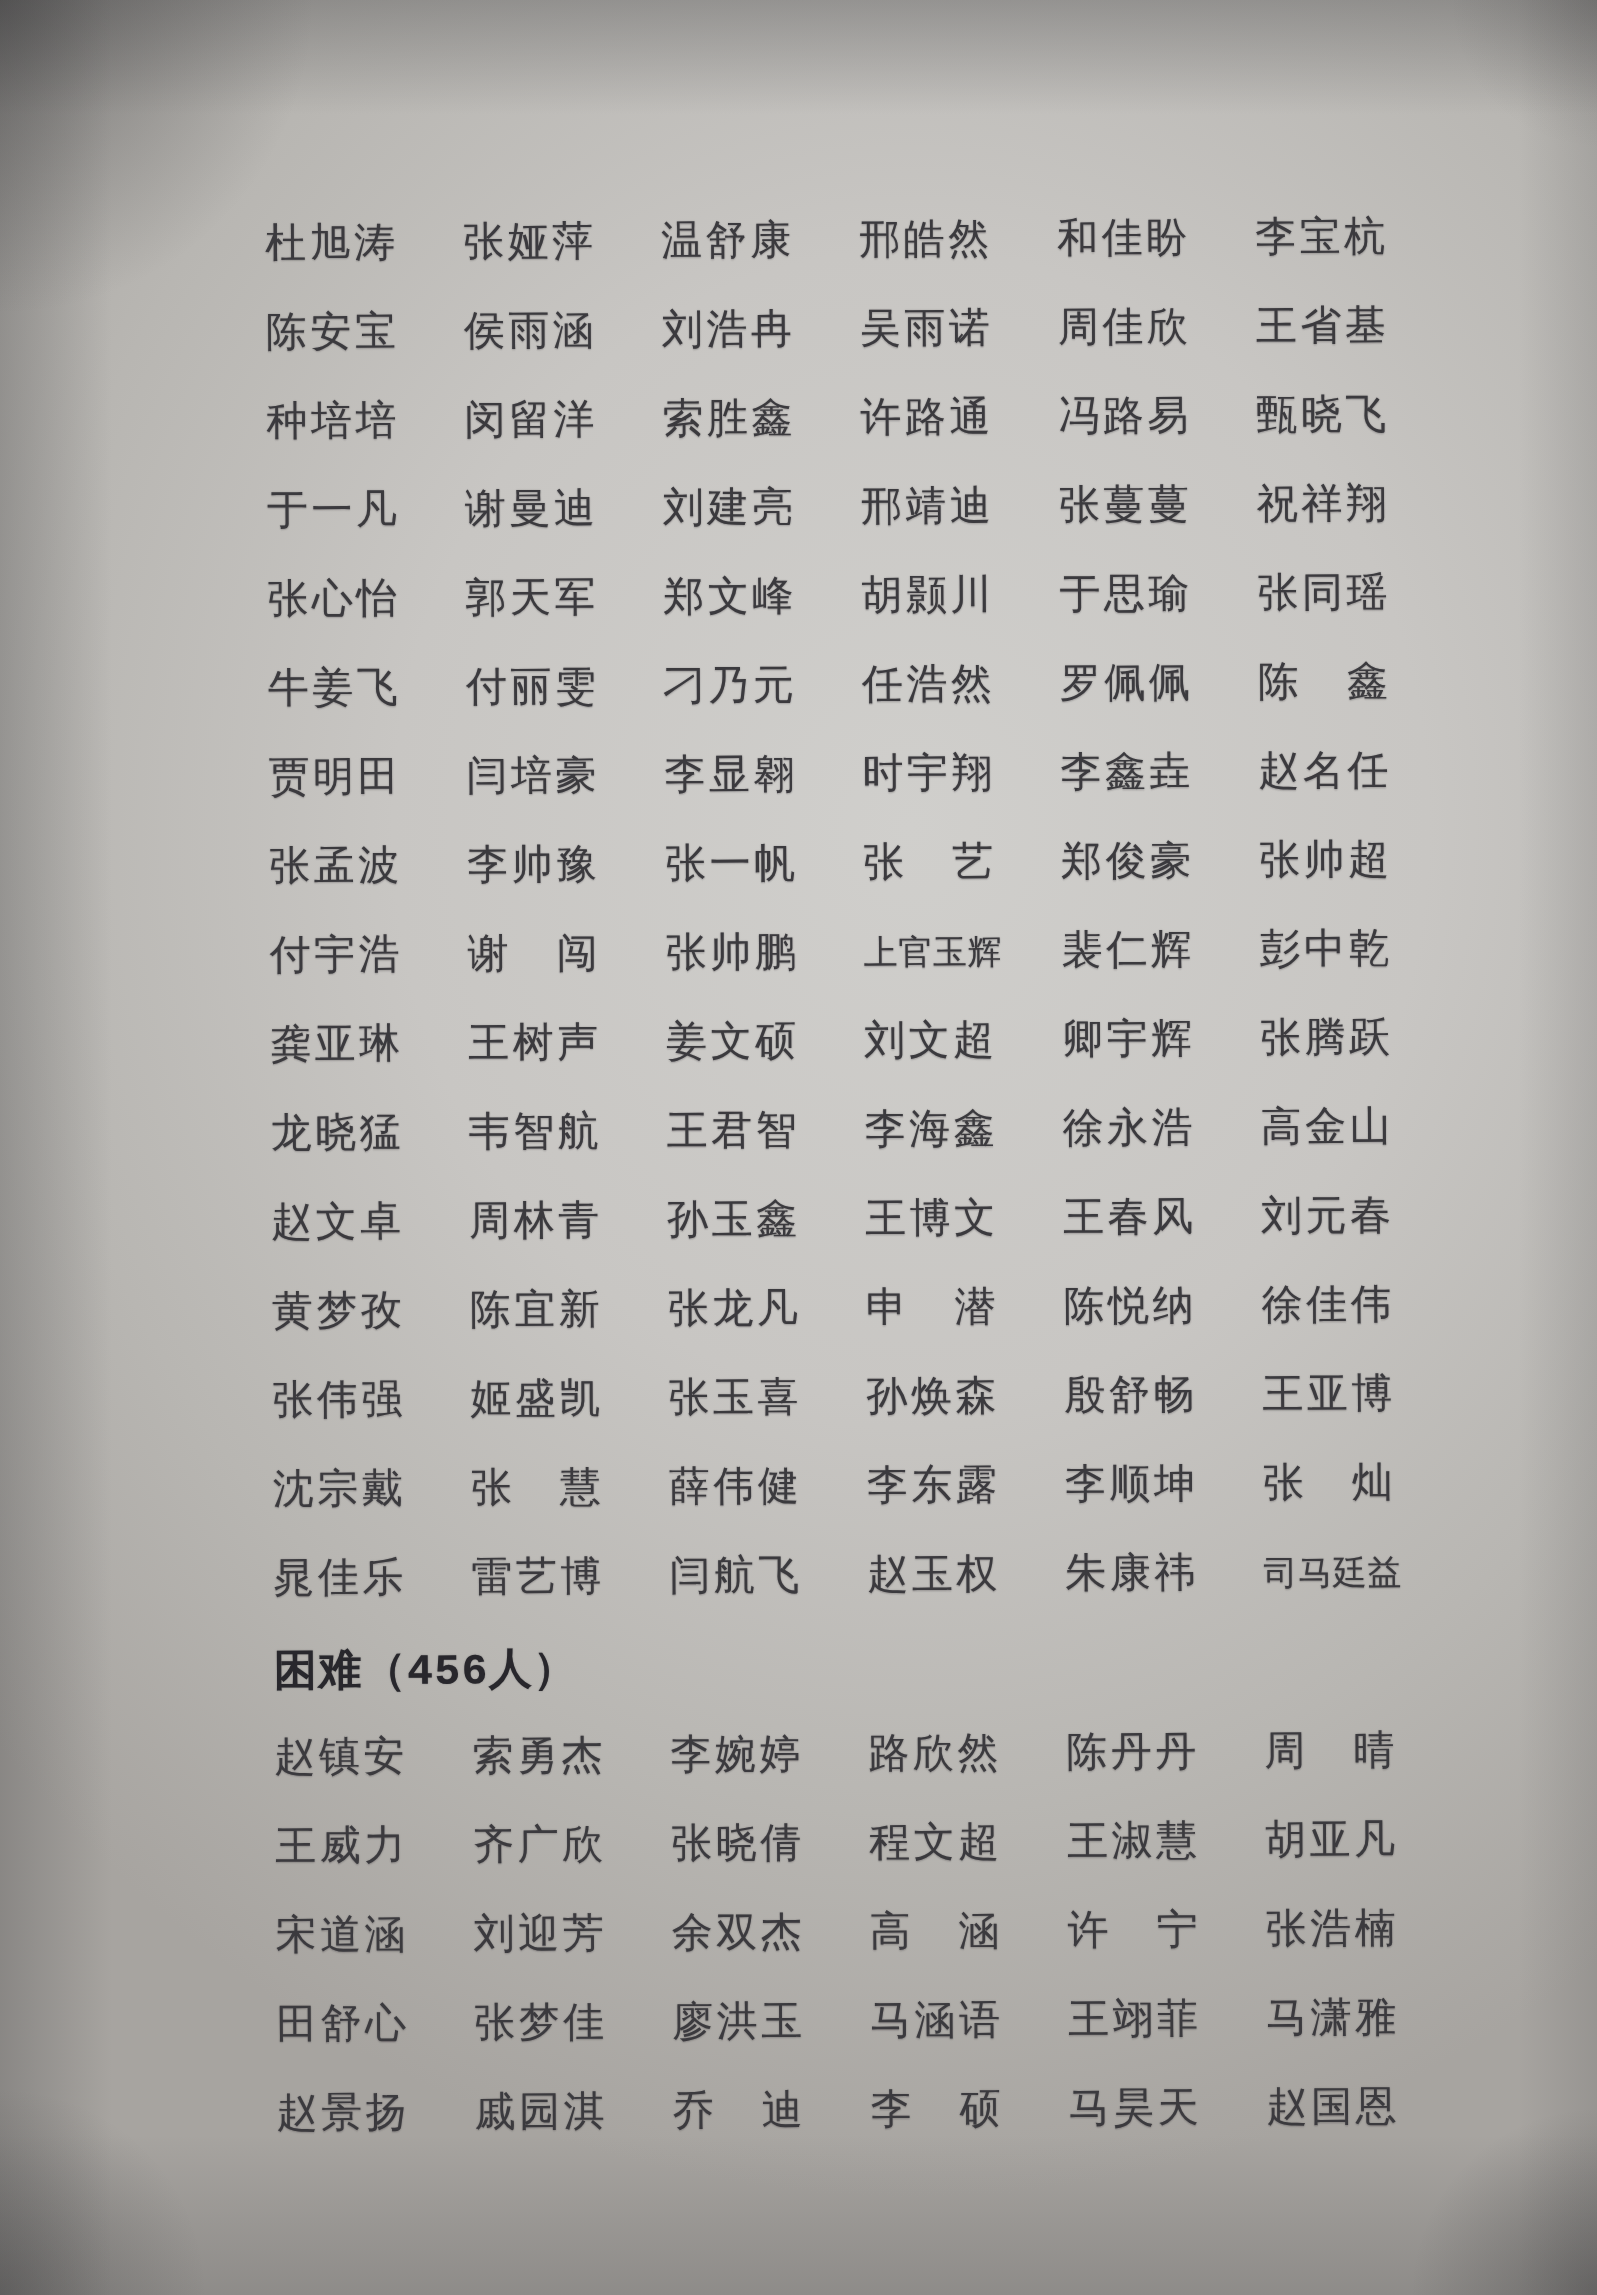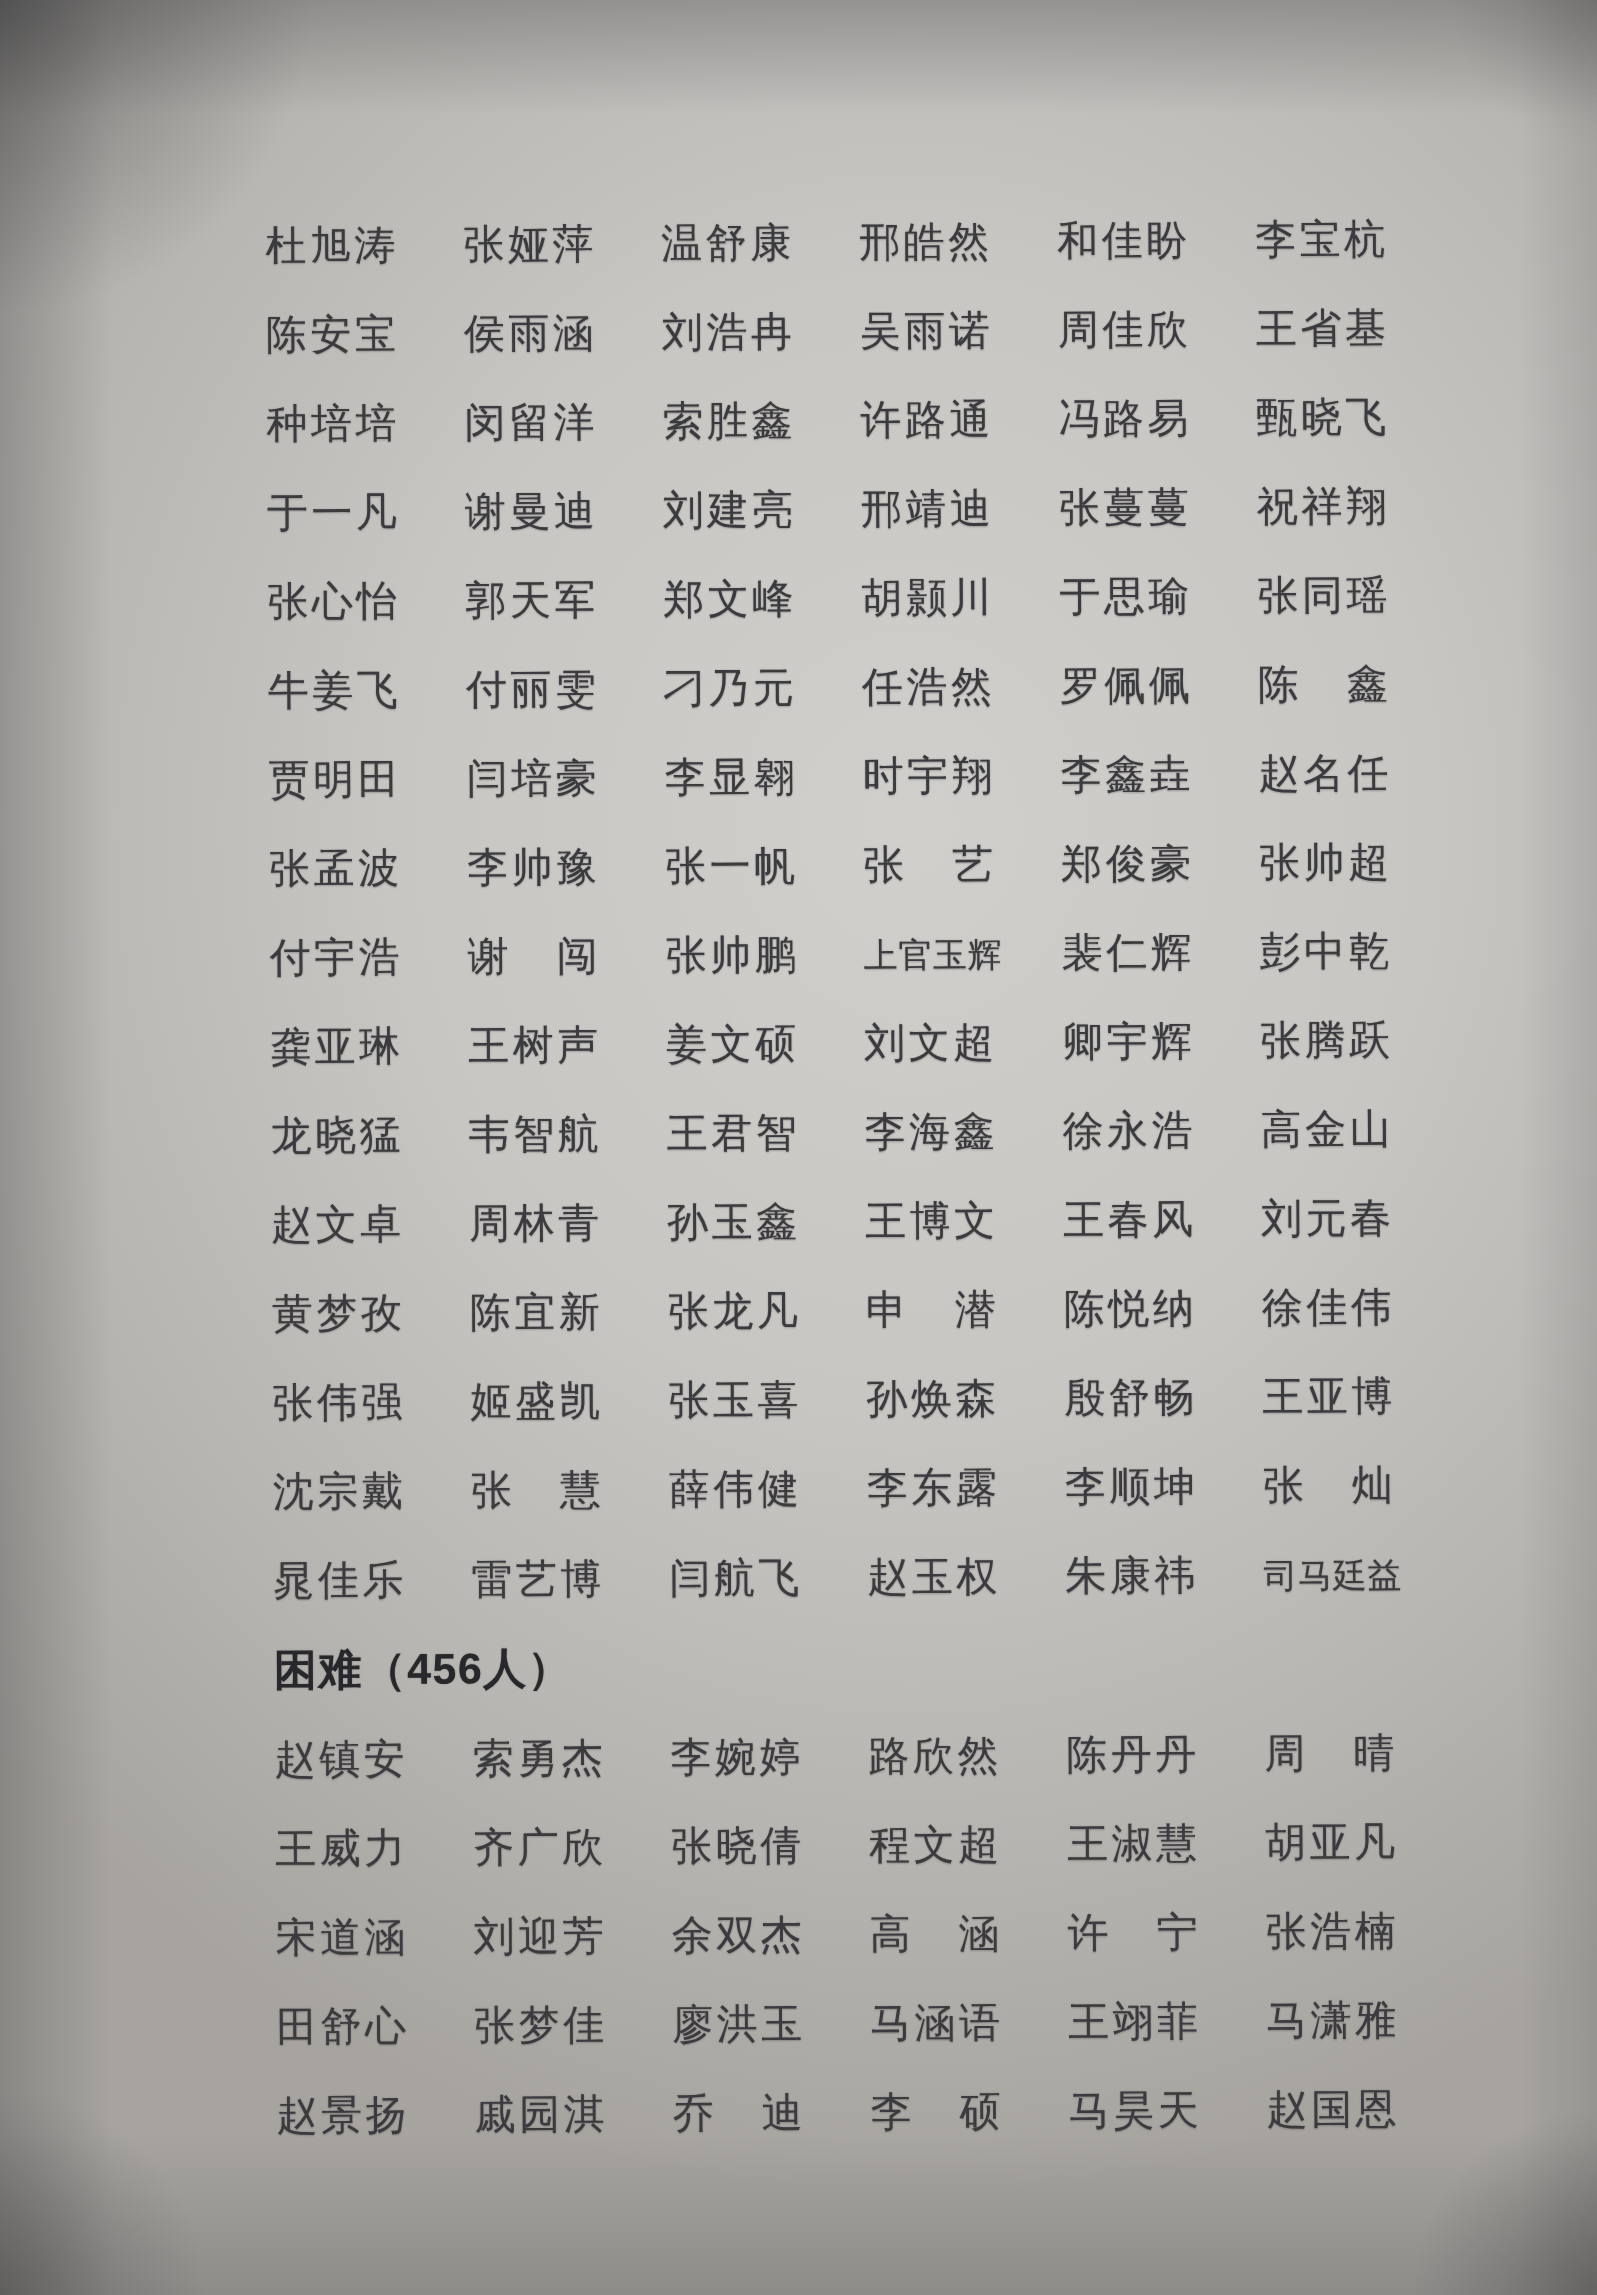--- a/index.html
+++ b/index.html
@@ -5,21 +5,21 @@
   html, body {
     margin: 0;
     padding: 0;
     background: #9a9894;
   }
   .photo {
     position: relative;
     width: 1598px;
     height: 2295px;
     overflow: hidden;
-    font-family: Liberation Sans, sans-serif;
+    font-family: Liberation Mono, monospace;
     background:
       radial-gradient(circle 436px at 0% 0%, rgba(42,42,44,0.42), rgba(42,42,44,0) 72%),
       radial-gradient(circle 295px at 0% 100%, rgba(42,42,44,0.30), rgba(42,42,44,0) 70%),
       radial-gradient(circle 267px at 100% 100%, rgba(42,42,44,0.34), rgba(42,42,44,0) 70%),
       radial-gradient(circle 211px at 100% 0%, rgba(42,42,44,0.16), rgba(42,42,44,0) 70%),
       linear-gradient(90deg, rgba(52,52,54,0.26), rgba(52,52,54,0) 7%),
       linear-gradient(180deg, rgba(52,52,54,0.30), rgba(52,52,54,0) 5%),
       linear-gradient(0deg, rgba(52,52,54,0.22), rgba(52,52,54,0) 7%),
       linear-gradient(270deg, rgba(52,52,54,0.14), rgba(52,52,54,0) 5%),
       radial-gradient(ellipse 1231px 1371px at 57% 36%, #d0cfcc 0%, #c8c6c3 42%, #b8b6b2 72%, #a7a4a0 100%);

